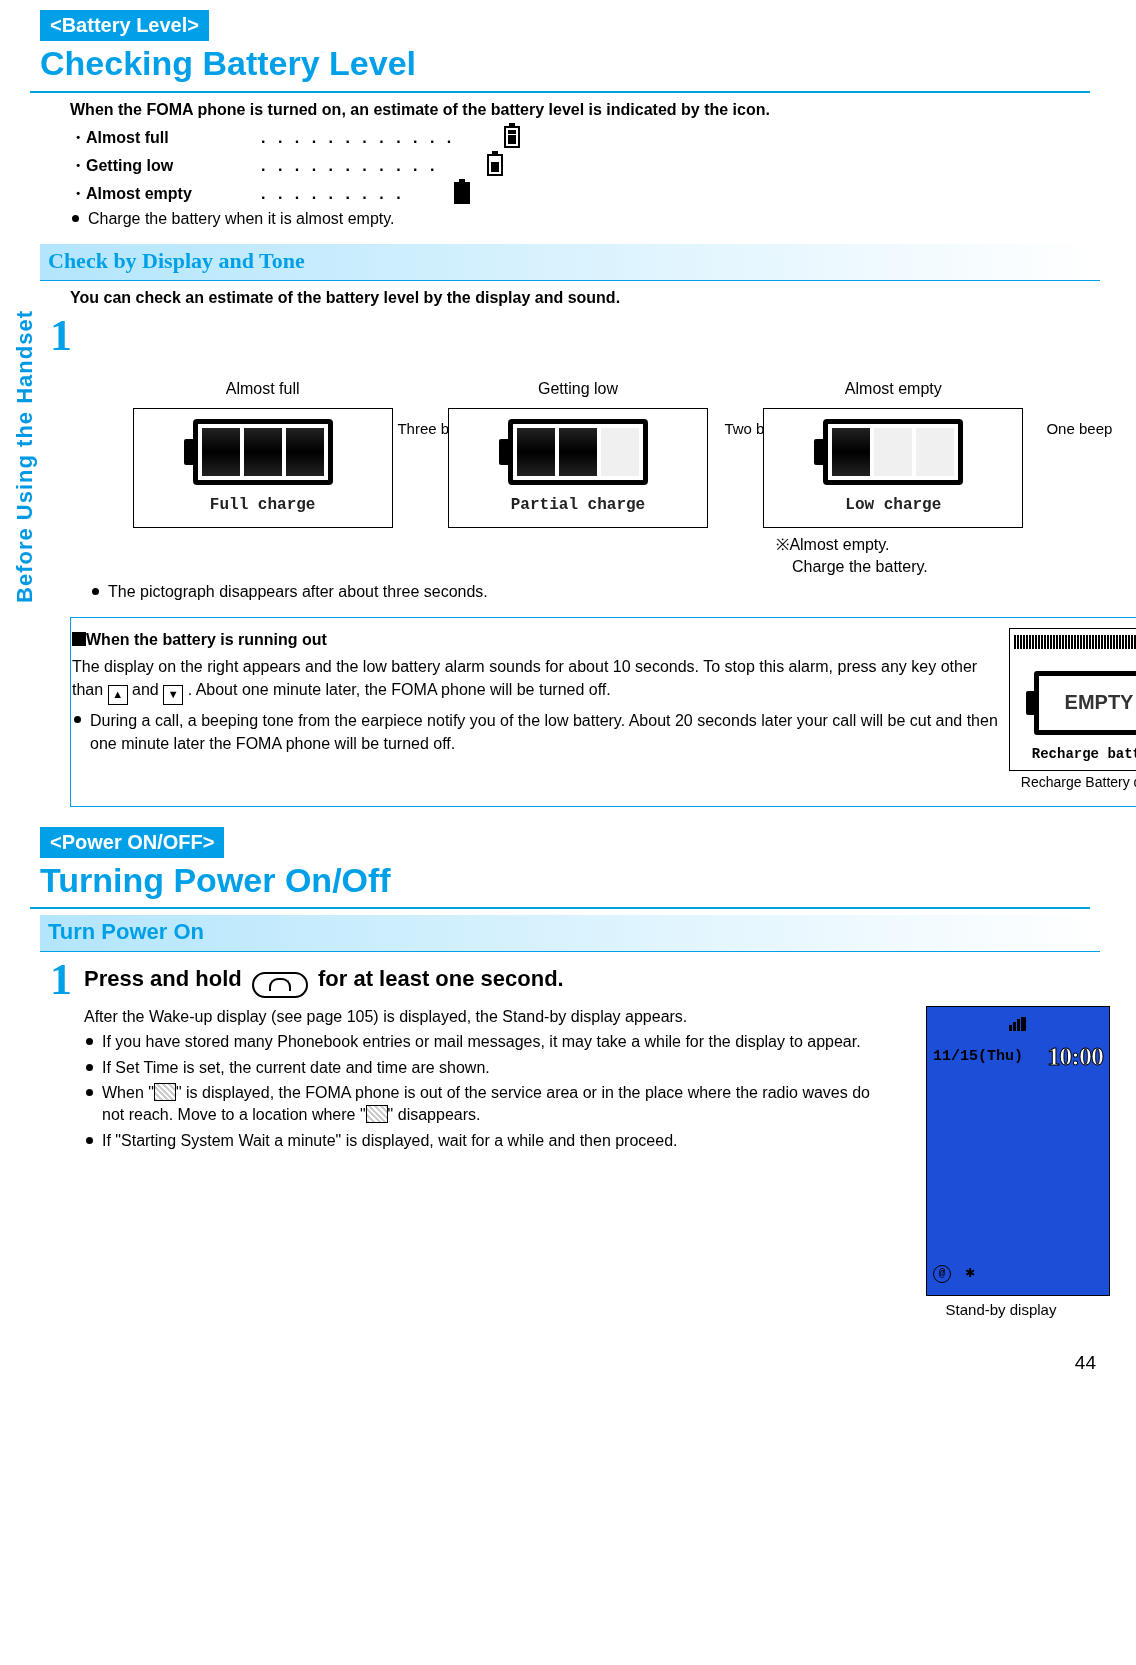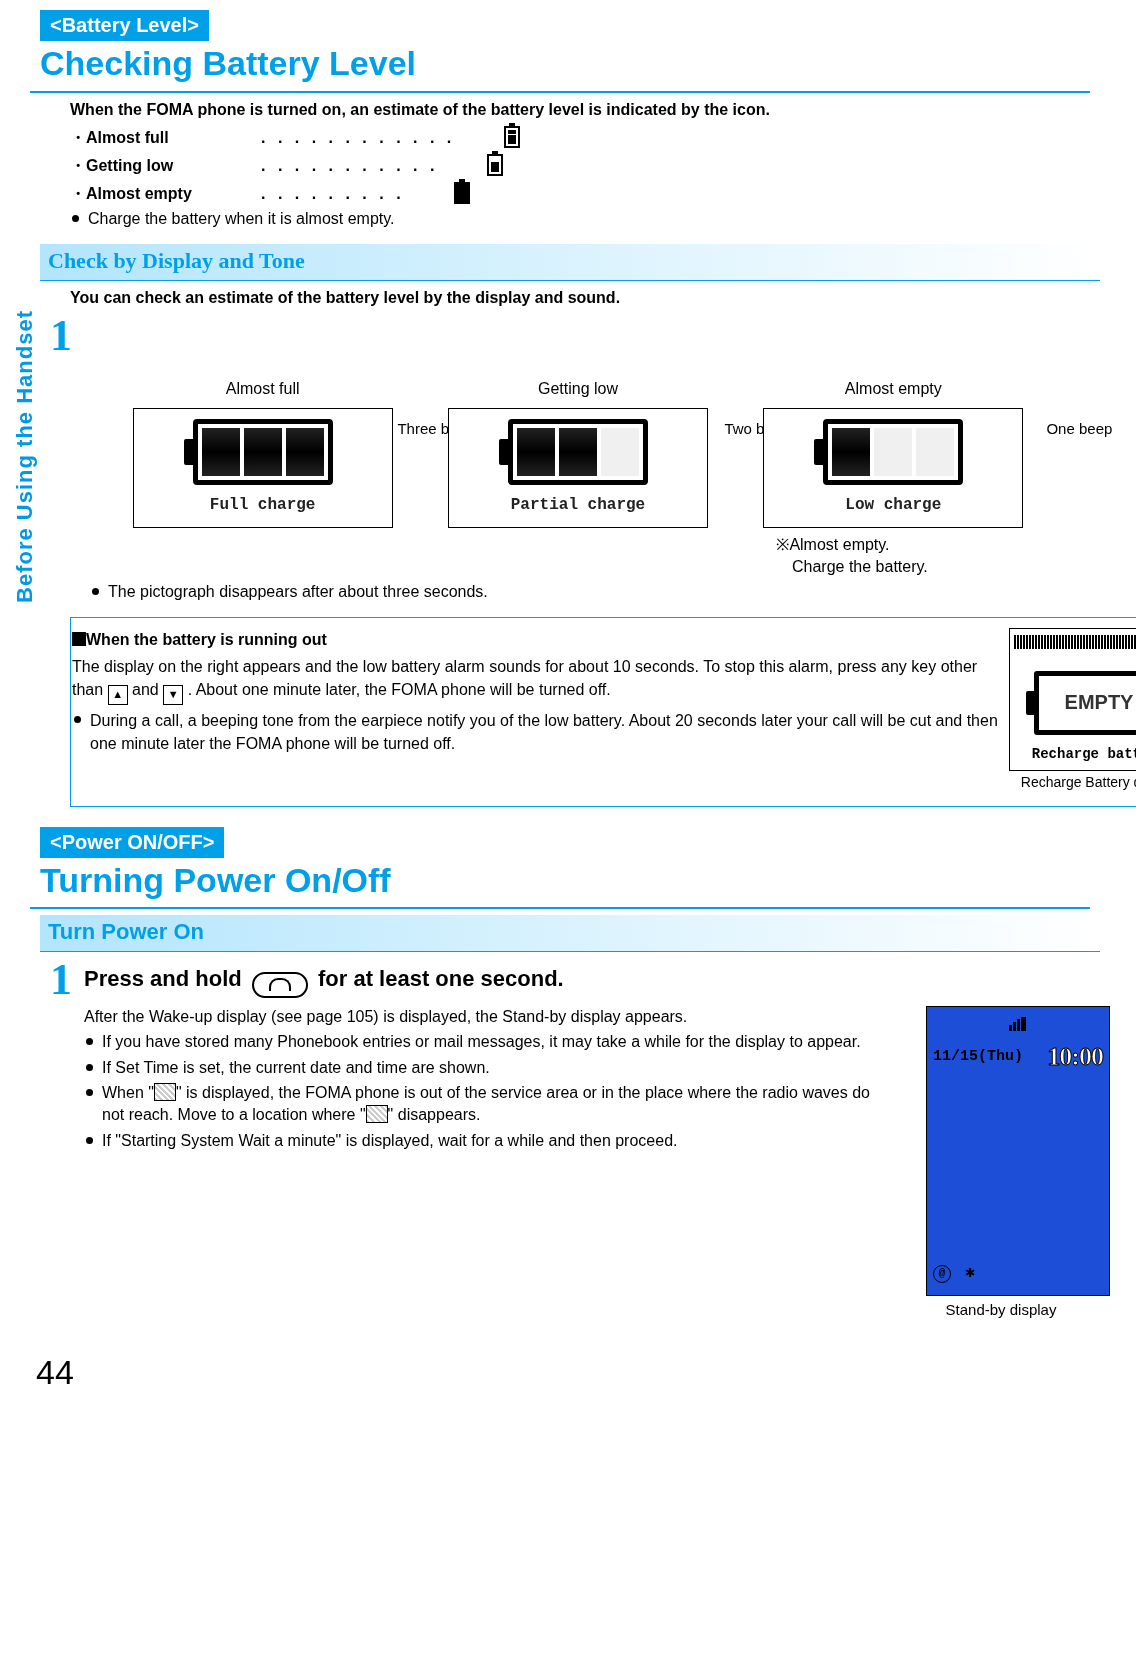--- a/index.html
+++ b/index.html
@@ -54,21 +54,21 @@
   .ant span{display:inline-block;width:3px;background:#000;margin-right:1px;vertical-align:bottom;}
   .date-row{display:flex;justify-content:space-between;align-items:center;margin-top:8px;font-weight:bold;font-size:15px;}
   .dig{font-family:Liberation Serif, serif;font-size:26px;letter-spacing:-1px;-webkit-text-stroke:1px #000;color:#fff;}
   .bottom-icons{position:relative;top:190px;display:flex;gap:10px;}
   .bi{width:18px;height:18px;border:1.5px solid #000;border-radius:50%;display:flex;align-items:center;justify-content:center;font-size:11px;font-weight:bold;}
   .standby-cap{font-size:15px;margin-top:4px;}
   .bul { margin-left:0; }
   .bul li{list-style:none;padding-left:18px;position:relative;margin-top:4px;}
   .bul li::before{content:"";position:absolute;left:2px;top:7px;width:7px;height:7px;background:#000;border-radius:50%;}
   .no-signal{display:inline-block;width:22px;height:18px;border:1px solid #000;vertical-align:-3px;font-size:8px;text-align:center;line-height:8px;padding-top:1px;background:repeating-linear-gradient(45deg,#ccc 0 2px,#fff 2px 4px);}
-  .page-num{font-size:34px;margin-top:30px;margin-left:6px;}
+  .page-num{font-size:19px;margin-top:30px;margin-left:6px;text-align:right;}
   .row-icon { display:flex;align-items:center;margin-top:6px;gap:43px;}
   .row-icon .lbl{display:inline-block;width:148px;}
 </style>
 </head>
 <body>
 
 <div class="side-label-wrap">
     <div class="side-text">Before Using the Handset</div>
   </div>
 

